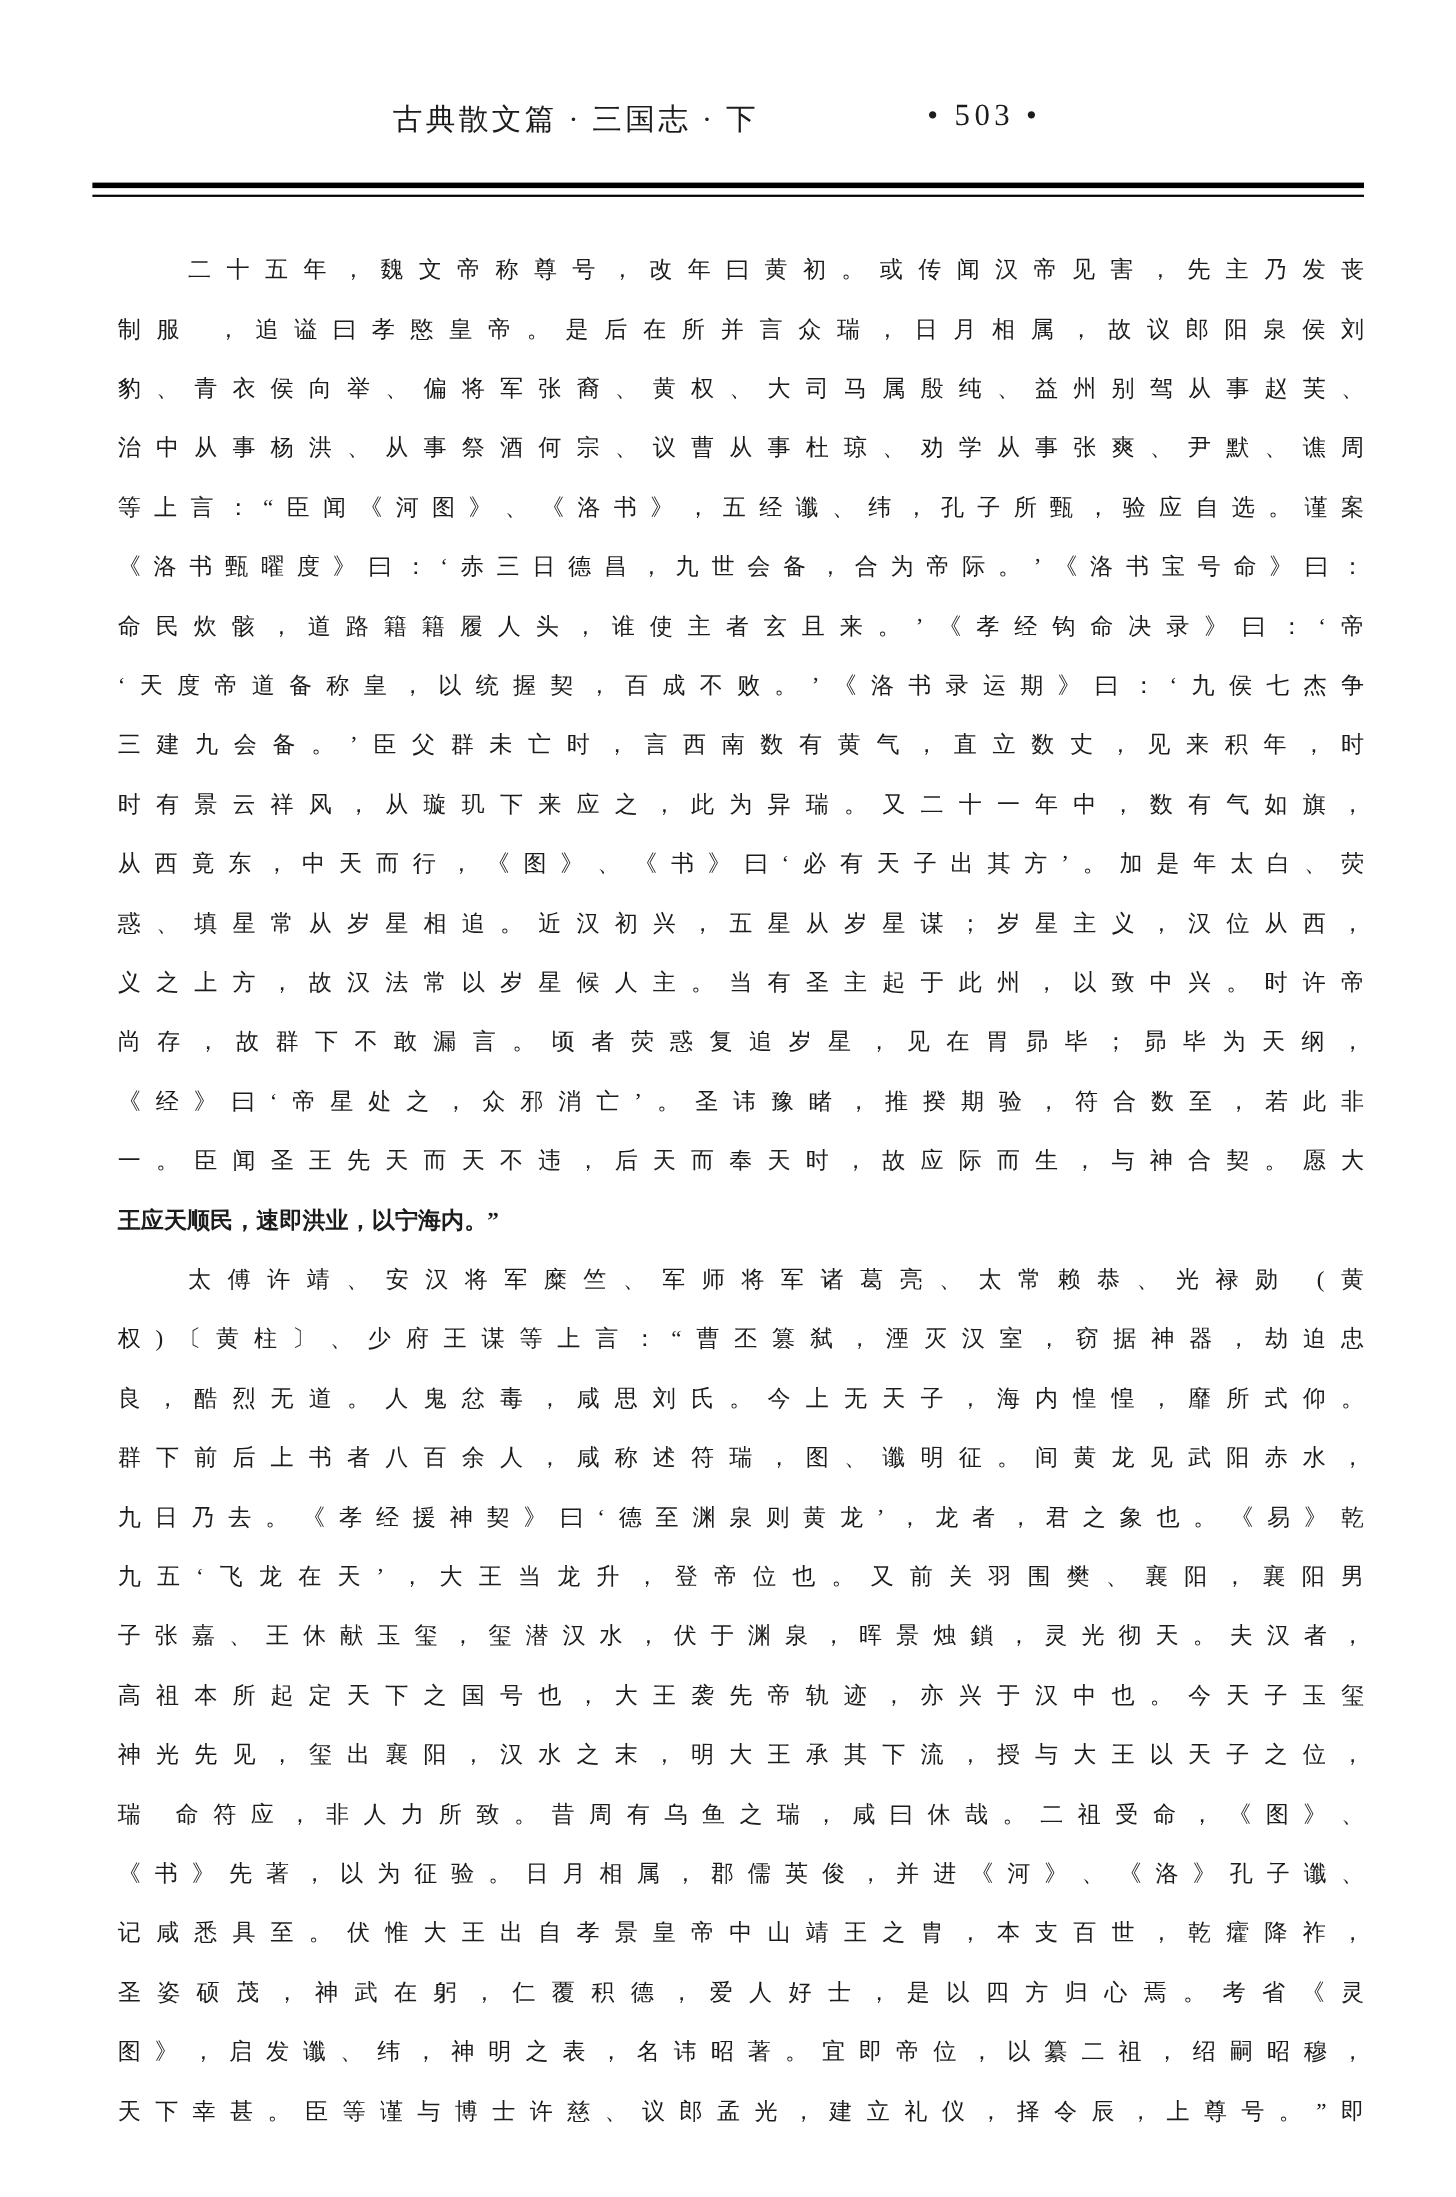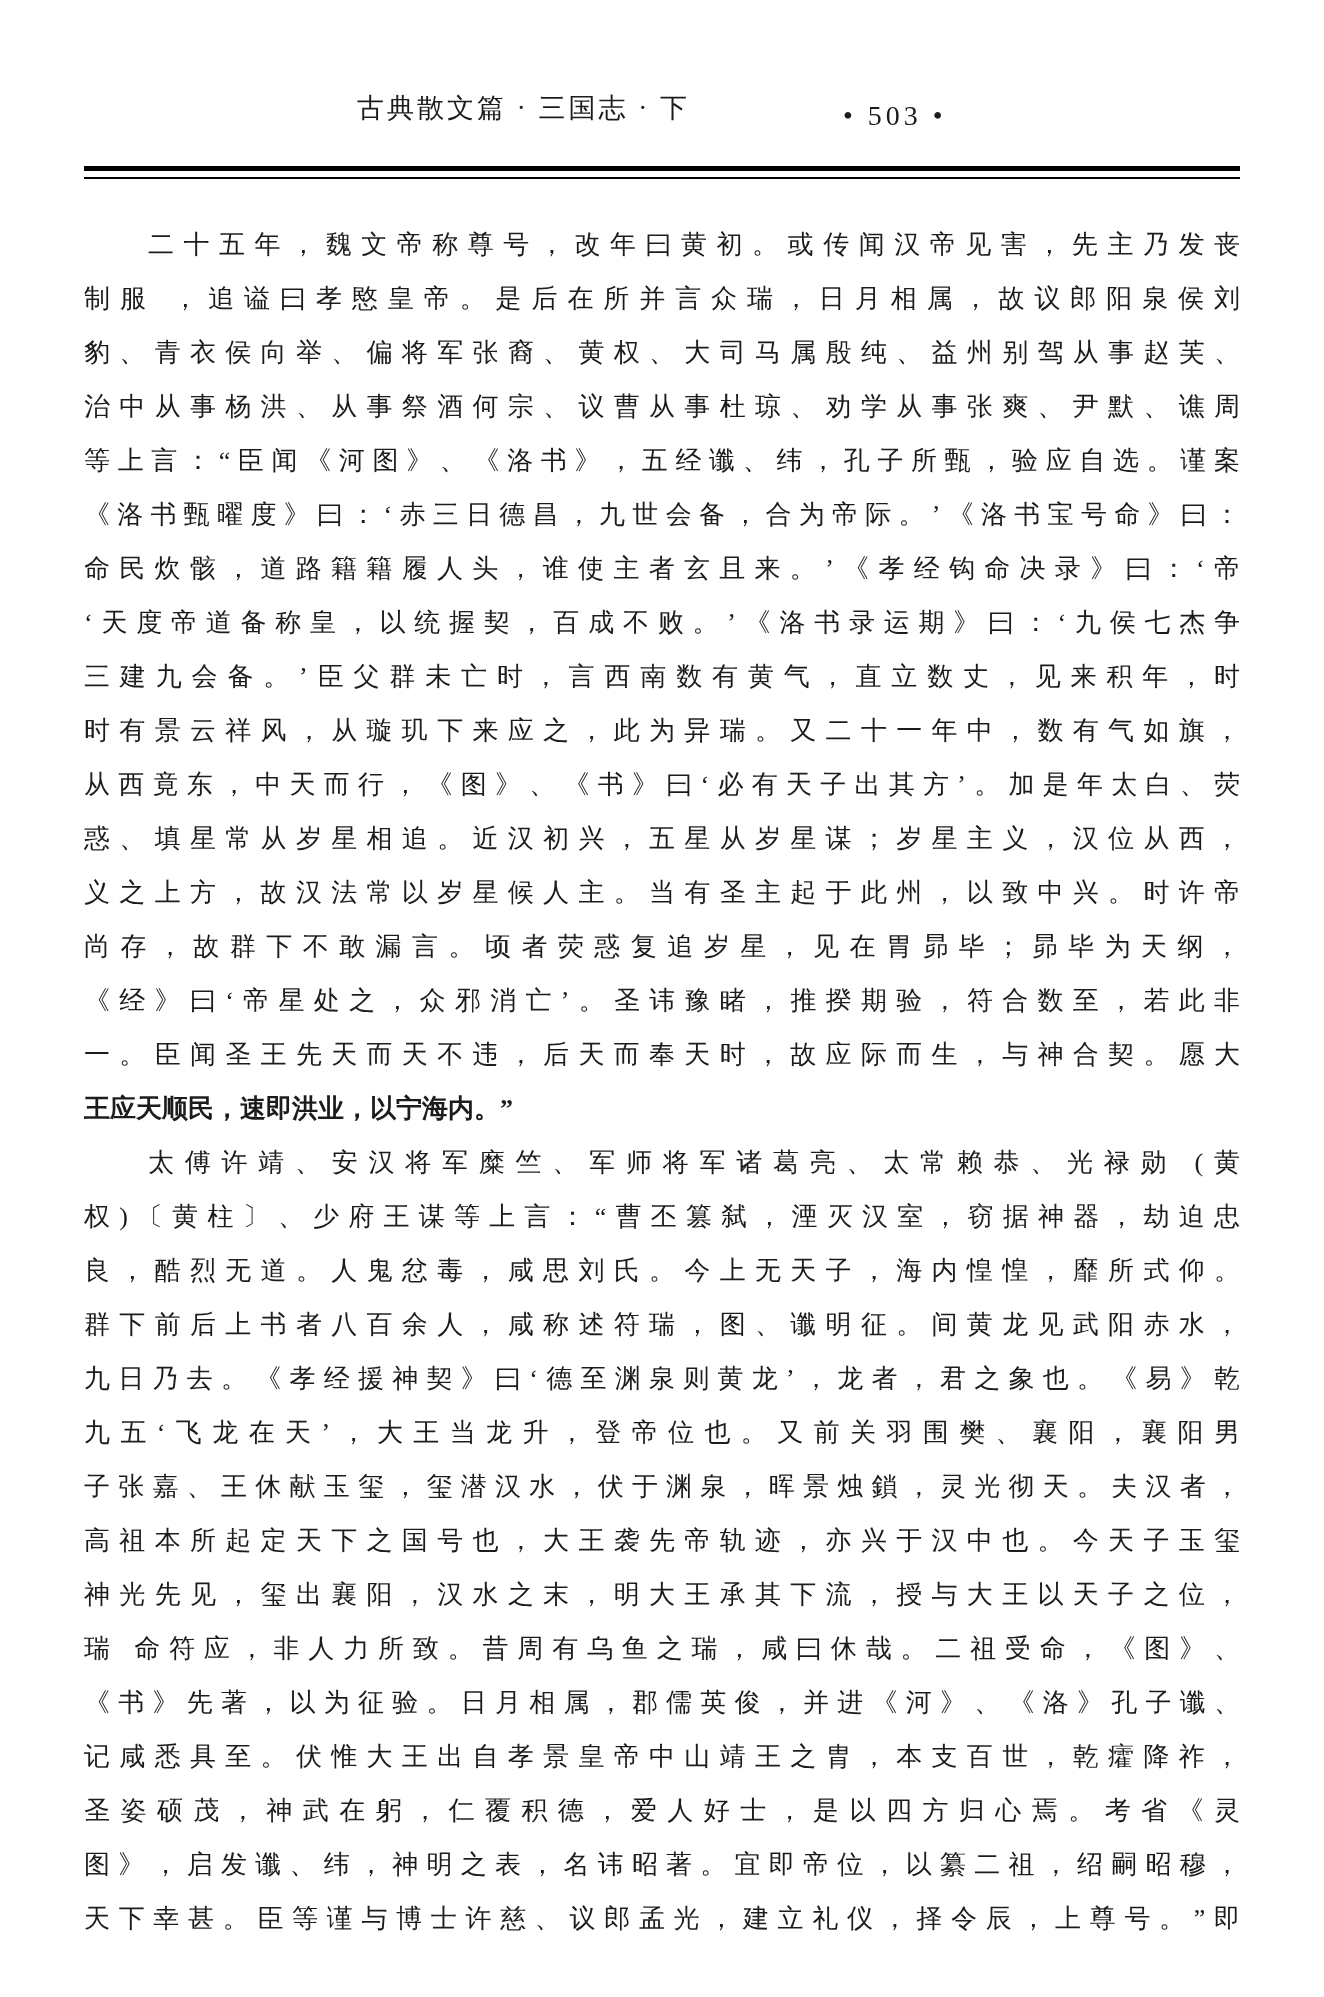--- a/index.html
+++ b/index.html
@@ -20,21 +20,21 @@
     position: absolute;
     top: 90px;
     left: 357px;
     font-size: 27px;
     letter-spacing: 3px;
     white-space: nowrap;
     color: #1c1c1c;
   }
   .page-number {
     position: absolute;
-    top: 100px;
+    top: 90px;
     left: 843px;
     font-size: 28px;
     letter-spacing: 4px;
     white-space: nowrap;
     color: #1c1c1c;
   }
   .rule-thick {
     position: absolute;
     top: 166px;
     left: 84px;
@@ -50,26 +50,27 @@
   }
   .text-block {
     position: absolute;
     top: 218px;
     left: 84px;
     width: 1156px;
   }
   .line {
     height: 54px;
     line-height: 54px;
-    font-size: 26px;
+    font-size: 21px;
     text-align: justify;
     text-align-last: justify;
     text-justify: inter-character;
     white-space: normal;
     color: #1c1c1c;
+    margin-left: 23px;
   }
   .line.indent {
     padding-left: 64px;
   }
   .line.flush-left {
     text-align: left;
     text-align-last: left;
     font-weight: bold;
   }
 </style>

